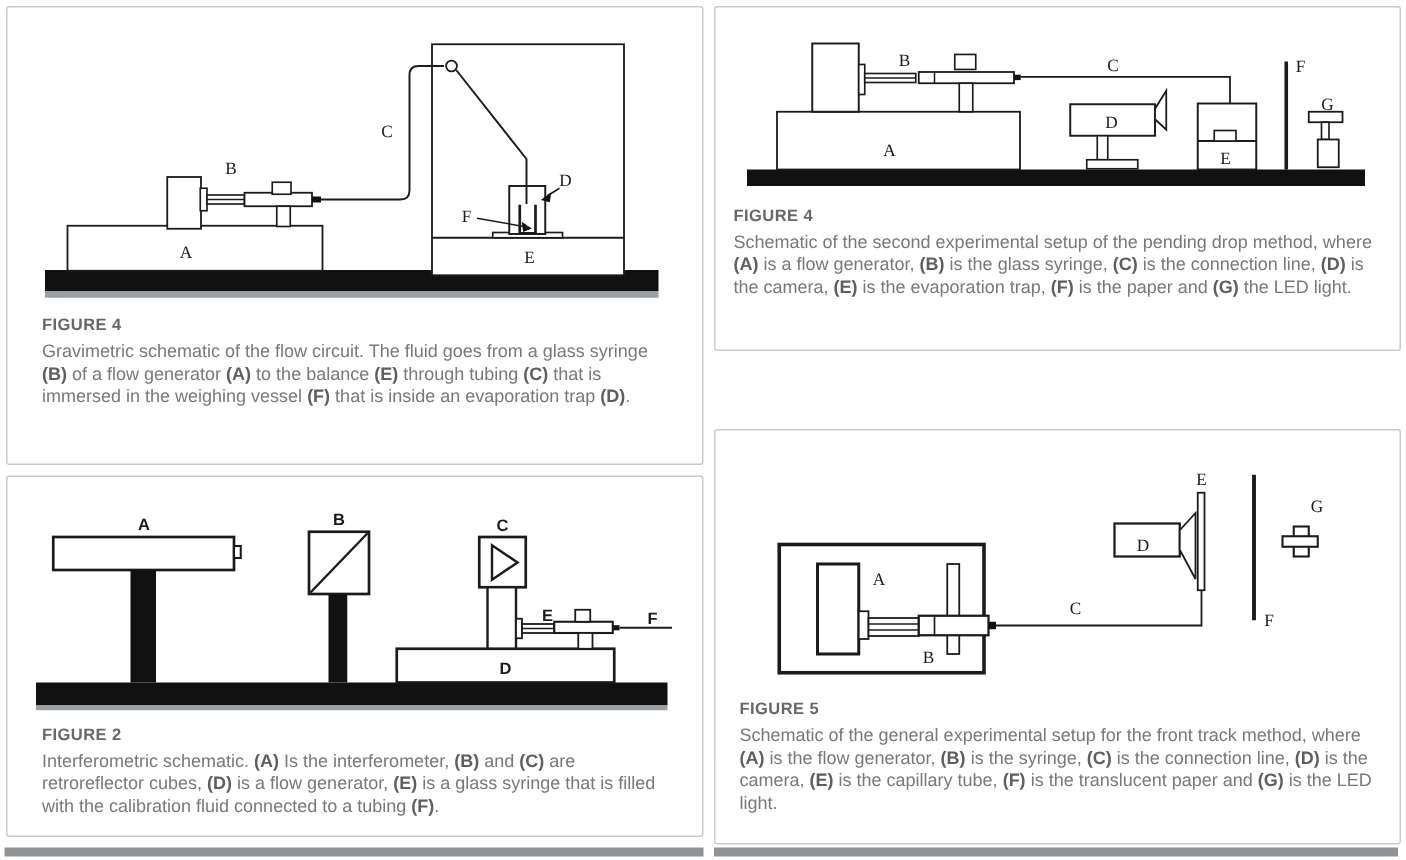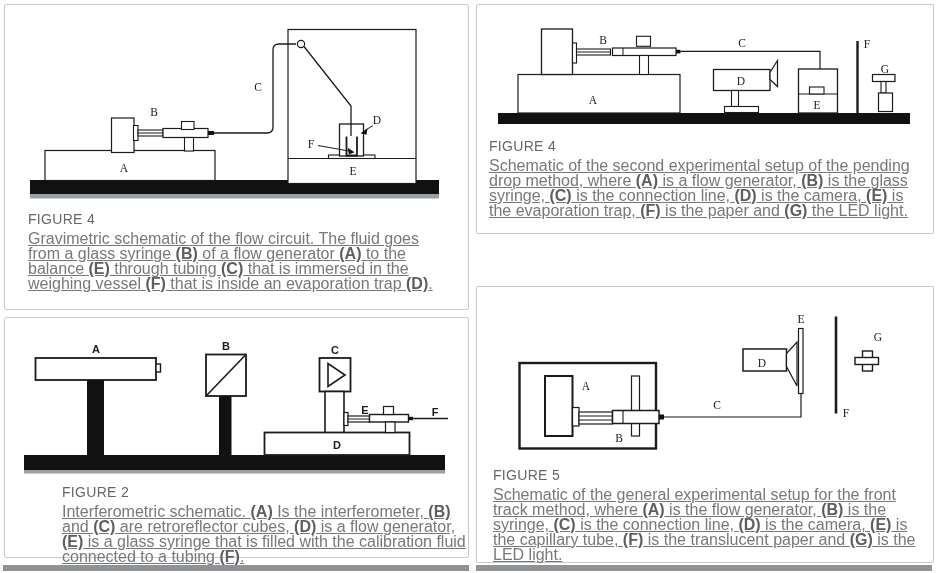--- a/index.html
+++ b/index.html
@@ -5,22 +5,22 @@
   html,body{margin:0;padding:0;background:#fff;}
   .page{position:relative;width:937px;height:573px;background:#fff;overflow:hidden;
         font-family:"Liberation Sans",sans-serif;}
   .panel{position:absolute;background:#fff;border:1px solid #c9cacc;border-radius:2px;}
   .panel-fig1{left:4px;top:4px;width:463px;height:304px;}
   .panel-fig4{left:476px;top:4px;width:456px;height:228px;}
   .panel-fig2{left:4px;top:317px;width:463px;height:239px;}
   .panel-fig3{left:476px;top:286px;width:456px;height:275px;}
   .diagram{position:absolute;left:0;top:0;}
   .caption{position:absolute;}
-  .fig-label{font-size:14px;font-weight:400;letter-spacing:.3px;color:#66676a;margin:0 0 4px 0;}
-  .fig-text{font-size:16px;line-height:15px;color:#77787a;margin:0;text-decoration:underline;}
+  .fig-label{font-size:11px;font-weight:700;letter-spacing:.3px;color:#66676a;margin:0 0 4px 0;}
+  .fig-text{font-size:12px;line-height:15px;color:#77787a;margin:0;}
   .fig-text .b{font-weight:700;color:#5d5e61;}
   .edge-bar{position:absolute;height:6px;background:#8f9396;}
   .edge-bar.left{left:3px;top:565px;width:466px;}
   .edge-bar.right{left:476px;top:565px;width:456px;}
   svg text{font-family:"Liberation Serif",serif;font-size:11.5px;fill:#1b1b1b;}
   svg text.sansb{font-family:"Liberation Sans",sans-serif;font-weight:700;font-size:11px;}
   .ln{stroke:#1b1b1b;fill:none;}
   .shape{stroke:#1b1b1b;fill:#fff;}
   .solid{fill:#111;stroke:none;}
 </style>
@@ -153,21 +153,21 @@
 
       <line class="ln" stroke-width="1.4" x1="408" y1="100.5" x2="443" y2="100.5"></line>
 
       <text class="sansb" x="91" y="35" text-anchor="middle">A</text>
       <text class="sansb" x="221" y="32" text-anchor="middle">B</text>
       <text class="sansb" x="330" y="36" text-anchor="middle">C</text>
       <text class="sansb" x="332" y="131" text-anchor="middle">D</text>
       <text class="sansb" x="360" y="96" text-anchor="middle">E</text>
       <text class="sansb" x="430" y="98" text-anchor="middle">F</text>
     </svg>
-    <div class="caption" style="left:23px;top:166px;width:410px;margin-left:34px;">
+    <div class="caption" style="left:23px;top:166px;width:410px;">
       <div class="fig-label">FIGURE 2</div>
       <p class="fig-text"><span>Interferometric schematic. </span><span class="b">(A)</span><span> Is the interferometer, </span><span class="b">(B)</span><span> and </span><span class="b">(C)</span><span> are retroreflector cubes, </span><span class="b">(D)</span><span> is a flow generator, </span><span class="b">(E)</span><span> is a glass syringe that is filled with the calibration fluid connected to a tubing </span><span class="b">(F)</span><span>.</span></p>
     </div>
   </section>
 
   <section class="panel panel-fig3">
     <svg class="diagram" width="454" height="172" viewBox="0 0 454 172">
 
       <rect class="shape" stroke-width="2.4" x="42.5" y="76" width="136.5" height="85.5"></rect>
       <rect class="shape" stroke-width="1.2" x="154.5" y="89" width="8" height="60"></rect>

